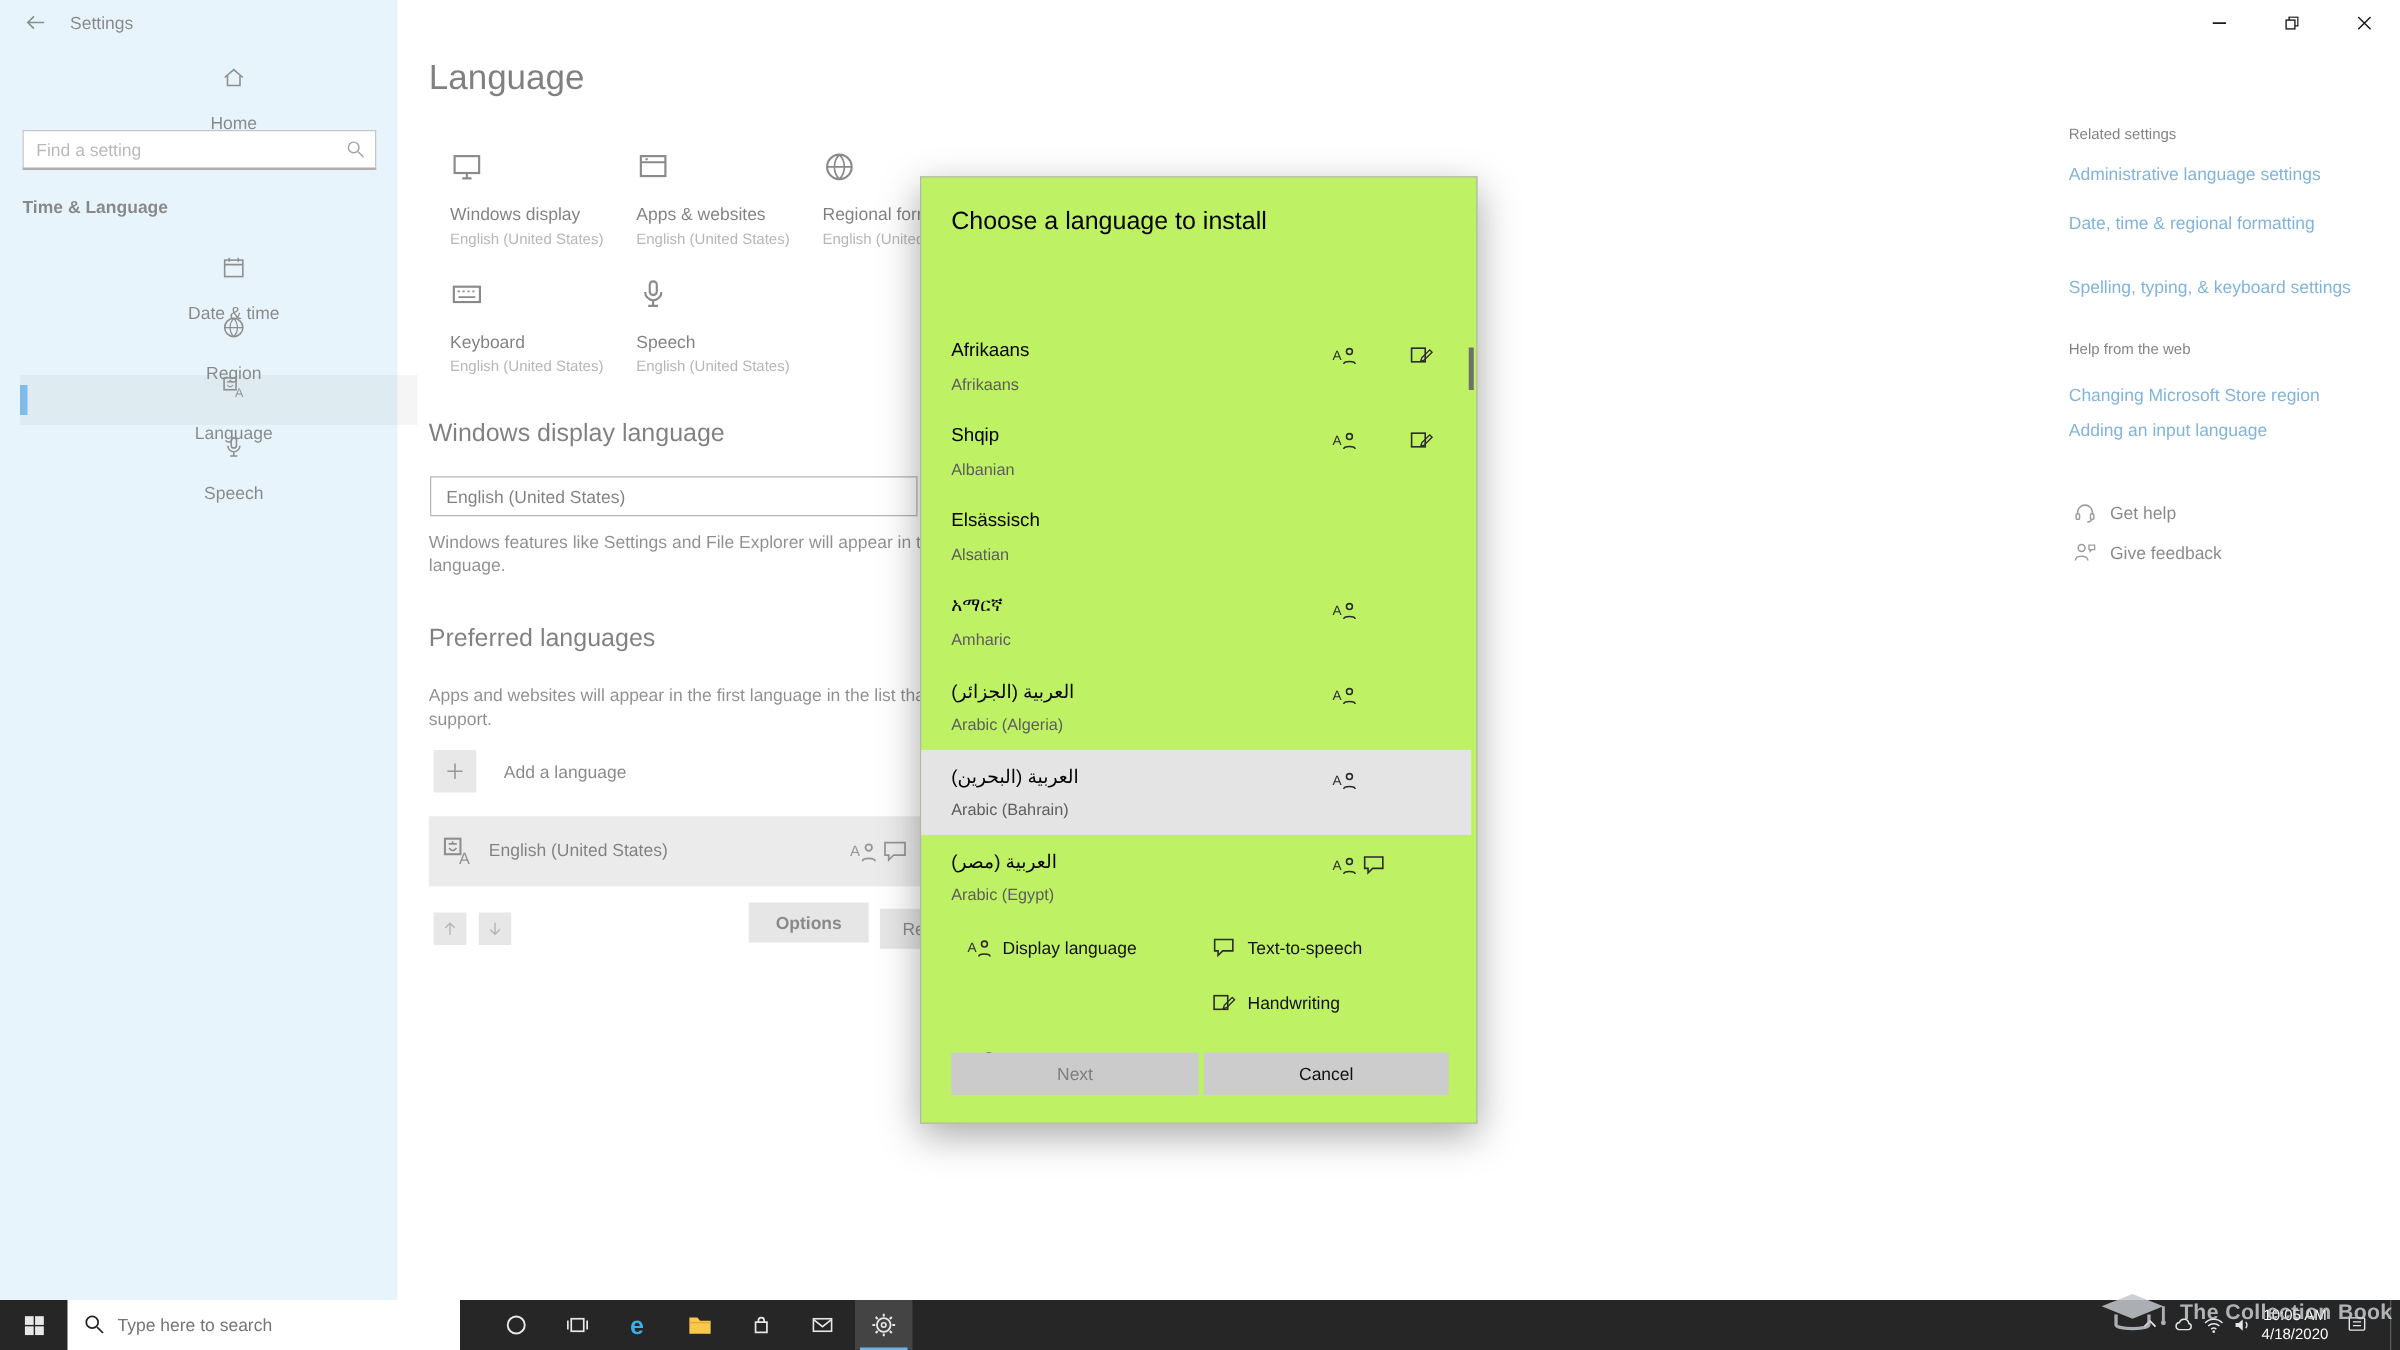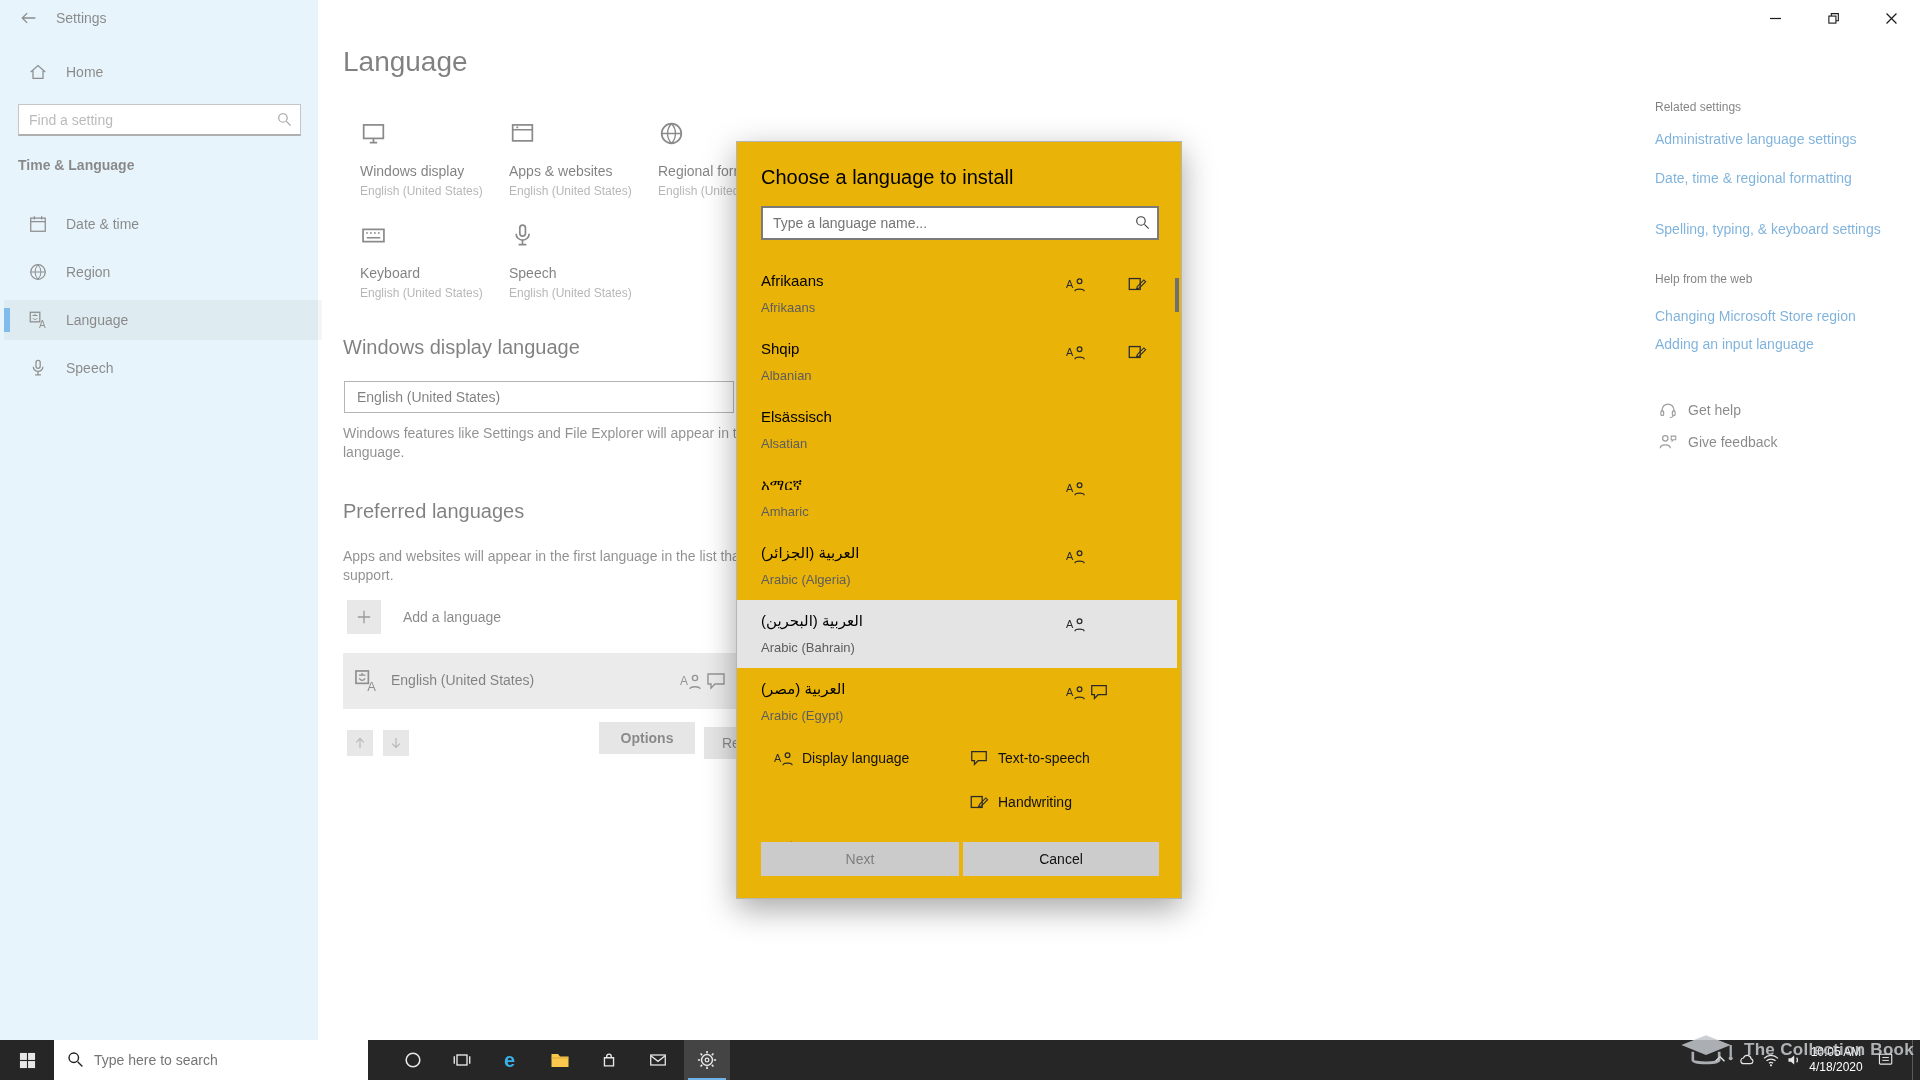--- a/index.html
+++ b/index.html
@@ -6,22 +6,22 @@
   .screen{position:relative;width:1920px;height:1080px;overflow:hidden;background:#fff;
           font-family:"Liberation Sans","DejaVu Sans",sans-serif;color:#000;cursor:default;}
   svg{display:block;}
   
   .titlebar-back{position:absolute;left:10px;top:4px;width:36px;height:28px;display:flex;align-items:center;justify-content:center;}
   .app-title{position:absolute;left:56px;top:10px;font-size:14px;color:#111;}
   .caption{position:absolute;top:0;right:0;display:flex;z-index:55;}
   .cap-btn{width:58px;height:36px;display:flex;align-items:center;justify-content:center;color:#1b1b1b;}
   
   .sidebar{position:absolute;left:0;top:0;width:318px;height:1040px;background:#cee9f7;}
-  .side-item{position:absolute;left:4px;width:100%;height:40px;display:flex;align-items:center;gap:18px;
-             padding-left:24px;box-sizing:border-box;font-size:14px;color:#111;}
+  .side-item{position:absolute;left:16px;width:100%;height:40px;display:flex;align-items:center;gap:18px;
+             padding-left:24px;box-sizing:border-box;font-size:14px;color:#111;flex-direction:column;}
   .side-item .ic{width:20px;height:20px;color:#1f1f1f;flex:0 0 auto;}
   .side-item.selected{background:rgba(0,0,0,0.08);}
   .side-item.selected::before{content:"";position:absolute;left:0;top:8px;bottom:8px;width:6px;background:#0078d7;}
   .side-search{position:absolute;left:18px;top:104px;width:283px;height:32px;}
   .side-search input{width:100%;height:100%;box-sizing:border-box;border:1px solid #8c8c8c;border-bottom:2px solid #5f5f5f;
              background:#fff;font:14px "Liberation Sans","DejaVu Sans",sans-serif;padding:0 32px 0 10px;color:#222;}
   .side-search .mag{position:absolute;right:8px;top:7px;color:#444;}
   .side-section{position:absolute;left:18px;top:157px;font-size:14px;font-weight:700;color:#111;}
   
   .page-title{position:absolute;left:343px;top:46px;font-size:28px;font-weight:300;color:#000;}
@@ -44,21 +44,21 @@
           display:flex;align-items:center;justify-content:center;}
   .btn{position:absolute;background:#cccccc;font-size:14px;display:flex;align-items:center;justify-content:center;color:#111;}
   
   .r-head{position:absolute;font-size:12px;color:#000;}
   .r-link{position:absolute;font-size:14px;color:#0067b8;white-space:nowrap;}
   .r-help{position:absolute;display:flex;align-items:center;gap:10px;font-size:14px;color:#111;}
   .r-help .ic{color:#3d3d3d;}
   
   .dim{position:absolute;left:0;top:0;width:1920px;height:1040px;background:rgba(255,255,255,0.5);z-index:40;pointer-events:none;}
   
-  .dialog{position:absolute;left:736px;top:141px;width:446px;height:758px;background:#eab308;z-index:60;
+  .dialog{position:absolute;left:736px;top:141px;width:446px;height:758px;background:#bef264;z-index:60;
           border:1px solid #b5b5b5;box-shadow:0 10px 30px rgba(0,0,0,0.35);box-sizing:border-box;}
   .d-title{position:absolute;left:24px;top:24px;font-size:20px;color:#000;}
   .d-search{position:absolute;left:24px;top:64px;width:398px;height:34px;}
   .d-search input{width:100%;height:100%;box-sizing:border-box;border:2px solid #7a7a7a;background:#fff;
           font:14px "Liberation Sans","DejaVu Sans",sans-serif;padding:0 32px 0 10px;color:#222;}
   .d-search .mag{position:absolute;right:8px;top:8px;color:#3f3f3f;}
   .lrow{position:absolute;left:0;width:440px;height:68px;}
   .lrow.hl{background:#e4e4e4;}
   .lnative{position:absolute;left:24px;top:12px;font-size:15px;color:#000;}
   .leng{position:absolute;left:24px;top:40px;font-size:13px;color:#5d5d5d;}
@@ -326,29 +326,20 @@
       <span>
           <svg width="11" height="11" viewBox="0 0 10 10">
             <path d="M0.5 0.5 L9.5 9.5 M9.5 0.5 L0.5 9.5" stroke="currentColor" stroke-width="1.1" fill="none"></path>
           </svg>
         </span>
     </div>
   </div>
 
   <div class="dialog">
     <div class="d-title">Choose a language to install</div>
-    <div class="d-search">
-      <input type="text" placeholder="Type a language name..." style="">
-      <span class="mag">
-        <svg width="17" height="17" viewBox="0 0 22 22">
-            <circle cx="9" cy="9" r="5.5" fill="none" stroke="currentColor" stroke-width="1.5"></circle>
-            <path d="M13.5 13.5 L19 19" stroke="currentColor" stroke-width="1.5"></path>
-          </svg>
-      </span>
-    </div>
 
     <div class="lrow" style="top:118px;">
       <div class="lnative">Afrikaans</div>
       <div class="leng">Afrikaans</div>
       <span class="rowic pos-display">
         <svg width="20" height="20" viewBox="0 0 22 22">
             <text x="1" y="15" font-size="12" fill="currentColor" stroke="none" font-family="inherit">A</text>
             <circle cx="16" cy="8" r="2.6" fill="none" stroke="currentColor" stroke-width="1.4"></circle>
             <path d="M11 19 c0-3 10-3 10 0" fill="none" stroke="currentColor" stroke-width="1.4"></path>
           </svg>

